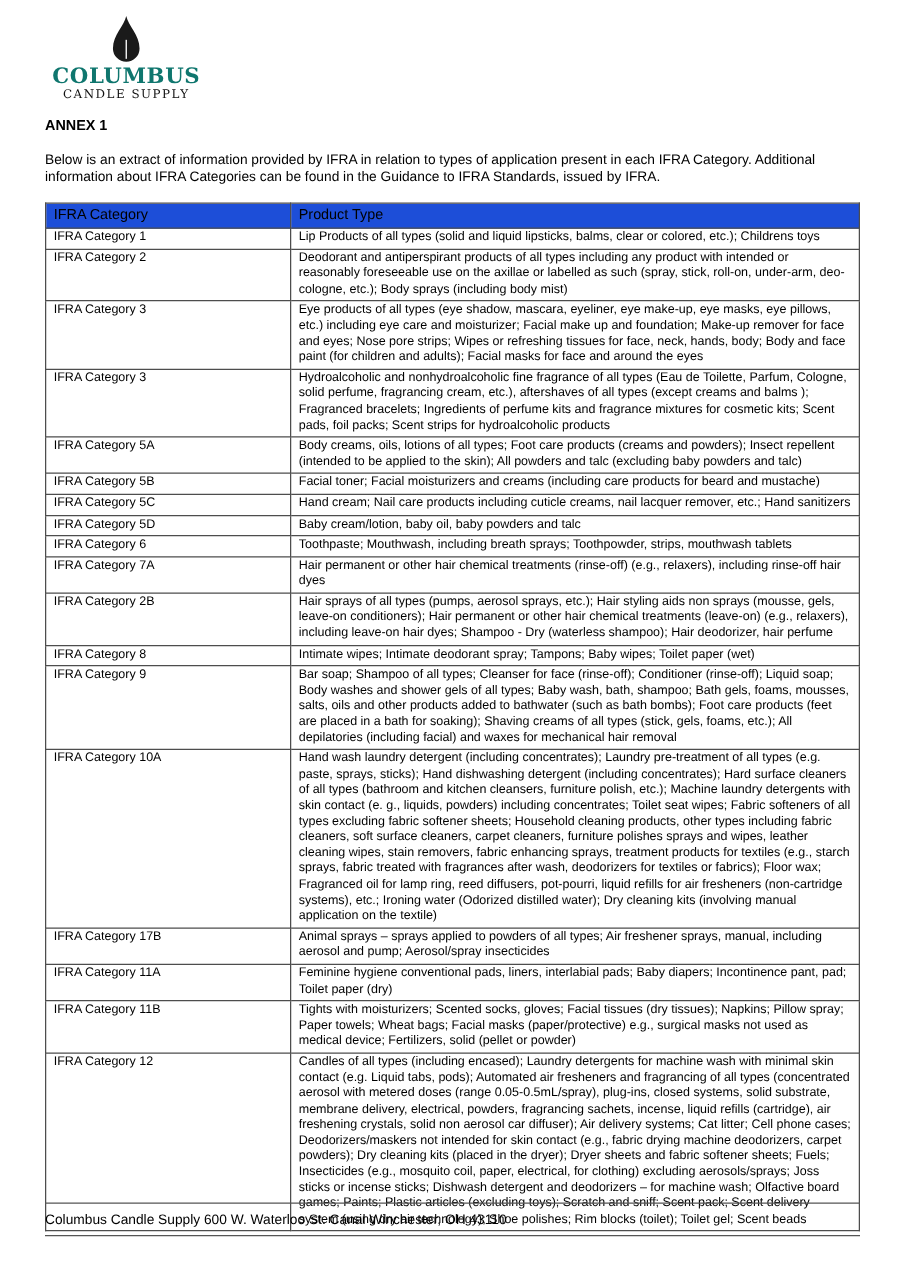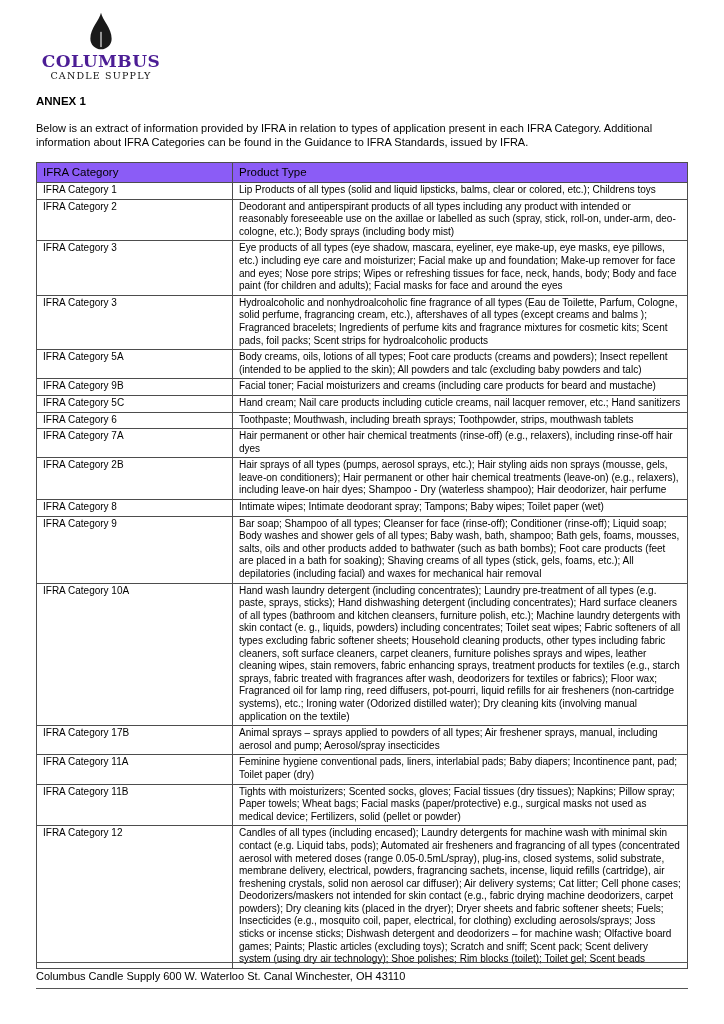--- a/index.html
+++ b/index.html
@@ -13,21 +13,21 @@
   }
   
   .header{
     display:flex;justify-content:space-between;align-items:flex-start;
     padding:12px 36px 0 46px;
   }
   .logo{display:flex;flex-direction:column;align-items:center;width:110px;}
   .logo-flame{height:42px;margin-bottom:-2px;}
   .logo-name{
     font-family:"DejaVu Serif","Liberation Serif",serif;
-    font-weight:bold;font-size:17px;letter-spacing:.5px;line-height:18px;color:#4c1d95;
+    font-weight:bold;font-size:17px;letter-spacing:.5px;line-height:18px;color:#0f766e;
   }
   .logo-sub{
     font-family:"DejaVu Serif","Liberation Serif",serif;
     font-size:9.5px;letter-spacing:1.2px;line-height:11px;color:#111;
   }
   .doc-meta{
     text-align:right;font-weight:bold;font-size:11px;line-height:16px;margin-top:4px;
   }
   
   .annex{margin:14px 36px 12px;font-weight:bold;font-size:11.5px;}
@@ -40,21 +40,21 @@
     table-layout:fixed;
   }
   table.ifra th, table.ifra td{
     border:1px solid #4d4d4d;
     text-align:left;
     vertical-align:top;
   }
   table.ifra th{
     font-weight:normal;font-size:11.5px;
     padding:3px 6px 4px;
-    background:#8b5cf6;
+    background:#1d4ed8;
   }
   th.col-cat{width:183px;}
   td.cat{font-size:10px;line-height:12.6px;padding:1px 6px 2px;}
   td.prod{font-size:10px;line-height:12.6px;padding:1px 6px 2px;}
   
   .footer{
     position:absolute;left:36px;right:36px;top:962px;
     border-top:1px solid #555;border-bottom:1px solid #555;
     text-align:left;
     font-size:11px;
@@ -103,26 +103,30 @@
         </tr>
         <tr>
           <td class="cat">IFRA Category 3</td>
           <td class="prod">Hydroalcoholic and nonhydroalcoholic fine fragrance of all types (Eau de Toilette, Parfum, Cologne, solid perfume, fragrancing cream, etc.), aftershaves of all types (except creams and balms ); Fragranced bracelets; Ingredients of perfume kits and fragrance mixtures for cosmetic kits; Scent pads, foil packs; Scent strips for hydroalcoholic products</td>
         </tr>
         <tr>
           <td class="cat">IFRA Category 5A</td>
           <td class="prod">Body creams, oils, lotions of all types; Foot care products (creams and powders); Insect repellent (intended to be applied to the skin); All powders and talc (excluding baby powders and talc)</td>
         </tr>
         <tr>
-          <td class="cat">IFRA Category 9B</td>
+          <td class="cat">IFRA Category 5B</td>
           <td class="prod">Facial toner; Facial moisturizers and creams (including care products for beard and mustache)</td>
         </tr>
         <tr>
           <td class="cat">IFRA Category 5C</td>
           <td class="prod">Hand cream; Nail care products including cuticle creams, nail lacquer remover, etc.; Hand sanitizers</td>
+        </tr>
+        <tr>
+          <td class="cat">IFRA Category 5D</td>
+          <td class="prod">Baby cream/lotion, baby oil, baby powders and talc</td>
         </tr>
         <tr>
           <td class="cat">IFRA Category 6</td>
           <td class="prod">Toothpaste; Mouthwash, including breath sprays; Toothpowder, strips, mouthwash tablets</td>
         </tr>
         <tr>
           <td class="cat">IFRA Category 7A</td>
           <td class="prod">Hair permanent or other hair chemical treatments (rinse-off) (e.g., relaxers), including rinse-off hair dyes</td>
         </tr>
         <tr>

